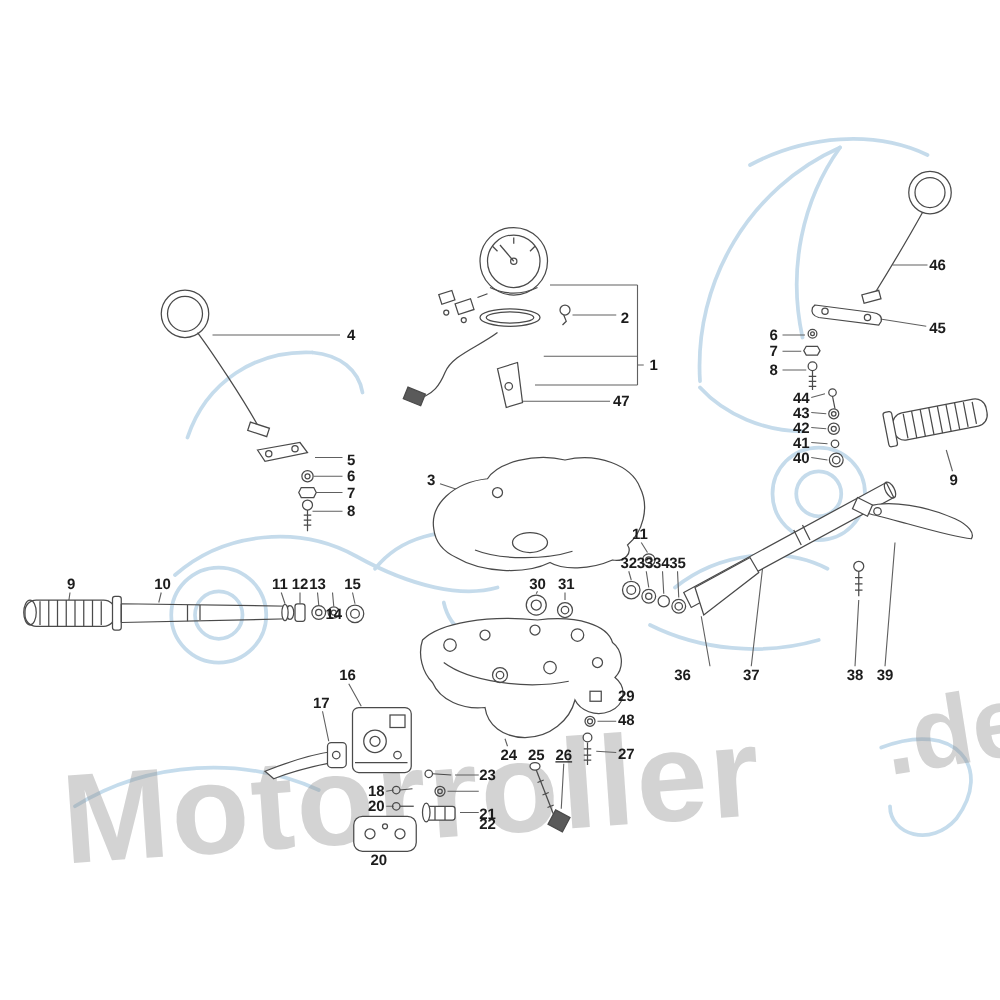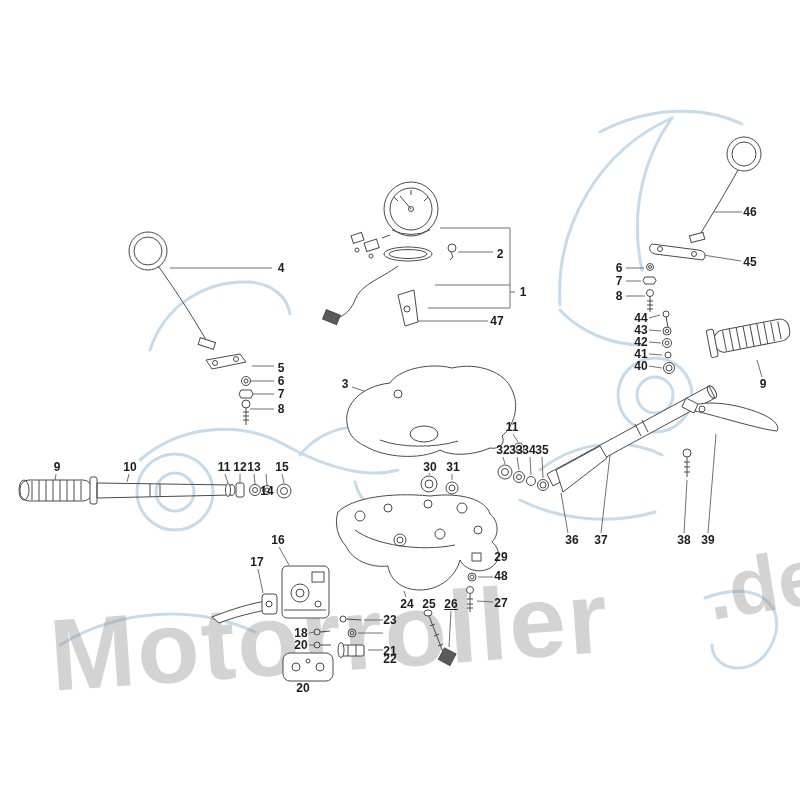--- a/index.html
+++ b/index.html
@@ -355,21 +355,21 @@
       <span class="part-label" style="left: 451px; top: 604px; text-decoration: underline;">26</span>
       <span class="part-label" style="left: 501px; top: 603px;">27</span>
       <span class="part-label" style="left: 501px; top: 576px;">48</span>
       <span class="part-label" style="left: 501px; top: 557px;">29</span>
       <span class="part-label" style="left: 430px; top: 467px;">30</span>
       <span class="part-label" style="left: 453px; top: 467px;">31</span>
       <span class="part-label" style="left: 503px; top: 450px;">32</span>
       <span class="part-label" style="left: 516px; top: 450px;">33</span>
       <span class="part-label" style="left: 529px; top: 450px;">34</span>
       <span class="part-label" style="left: 542px; top: 450px;">35</span>
-      <span class="part-label" style="left: 572px; top: 540px;">36</span>
+      <span class="part-label" style="left: 546px; top: 540px;">36</span>
       <span class="part-label" style="left: 601px; top: 540px;">37</span>
       <span class="part-label" style="left: 684px; top: 540px;">38</span>
       <span class="part-label" style="left: 708px; top: 540px;">39</span>
       <span class="part-label" style="left: 641px; top: 366px;">40</span>
       <span class="part-label" style="left: 641px; top: 354px;">41</span>
       <span class="part-label" style="left: 641px; top: 342px;">42</span>
       <span class="part-label" style="left: 641px; top: 330px;">43</span>
       <span class="part-label" style="left: 641px; top: 318px;">44</span>
       <span class="part-label" style="left: 750px; top: 262px;">45</span>
       <span class="part-label" style="left: 750px; top: 212px;">46</span>

